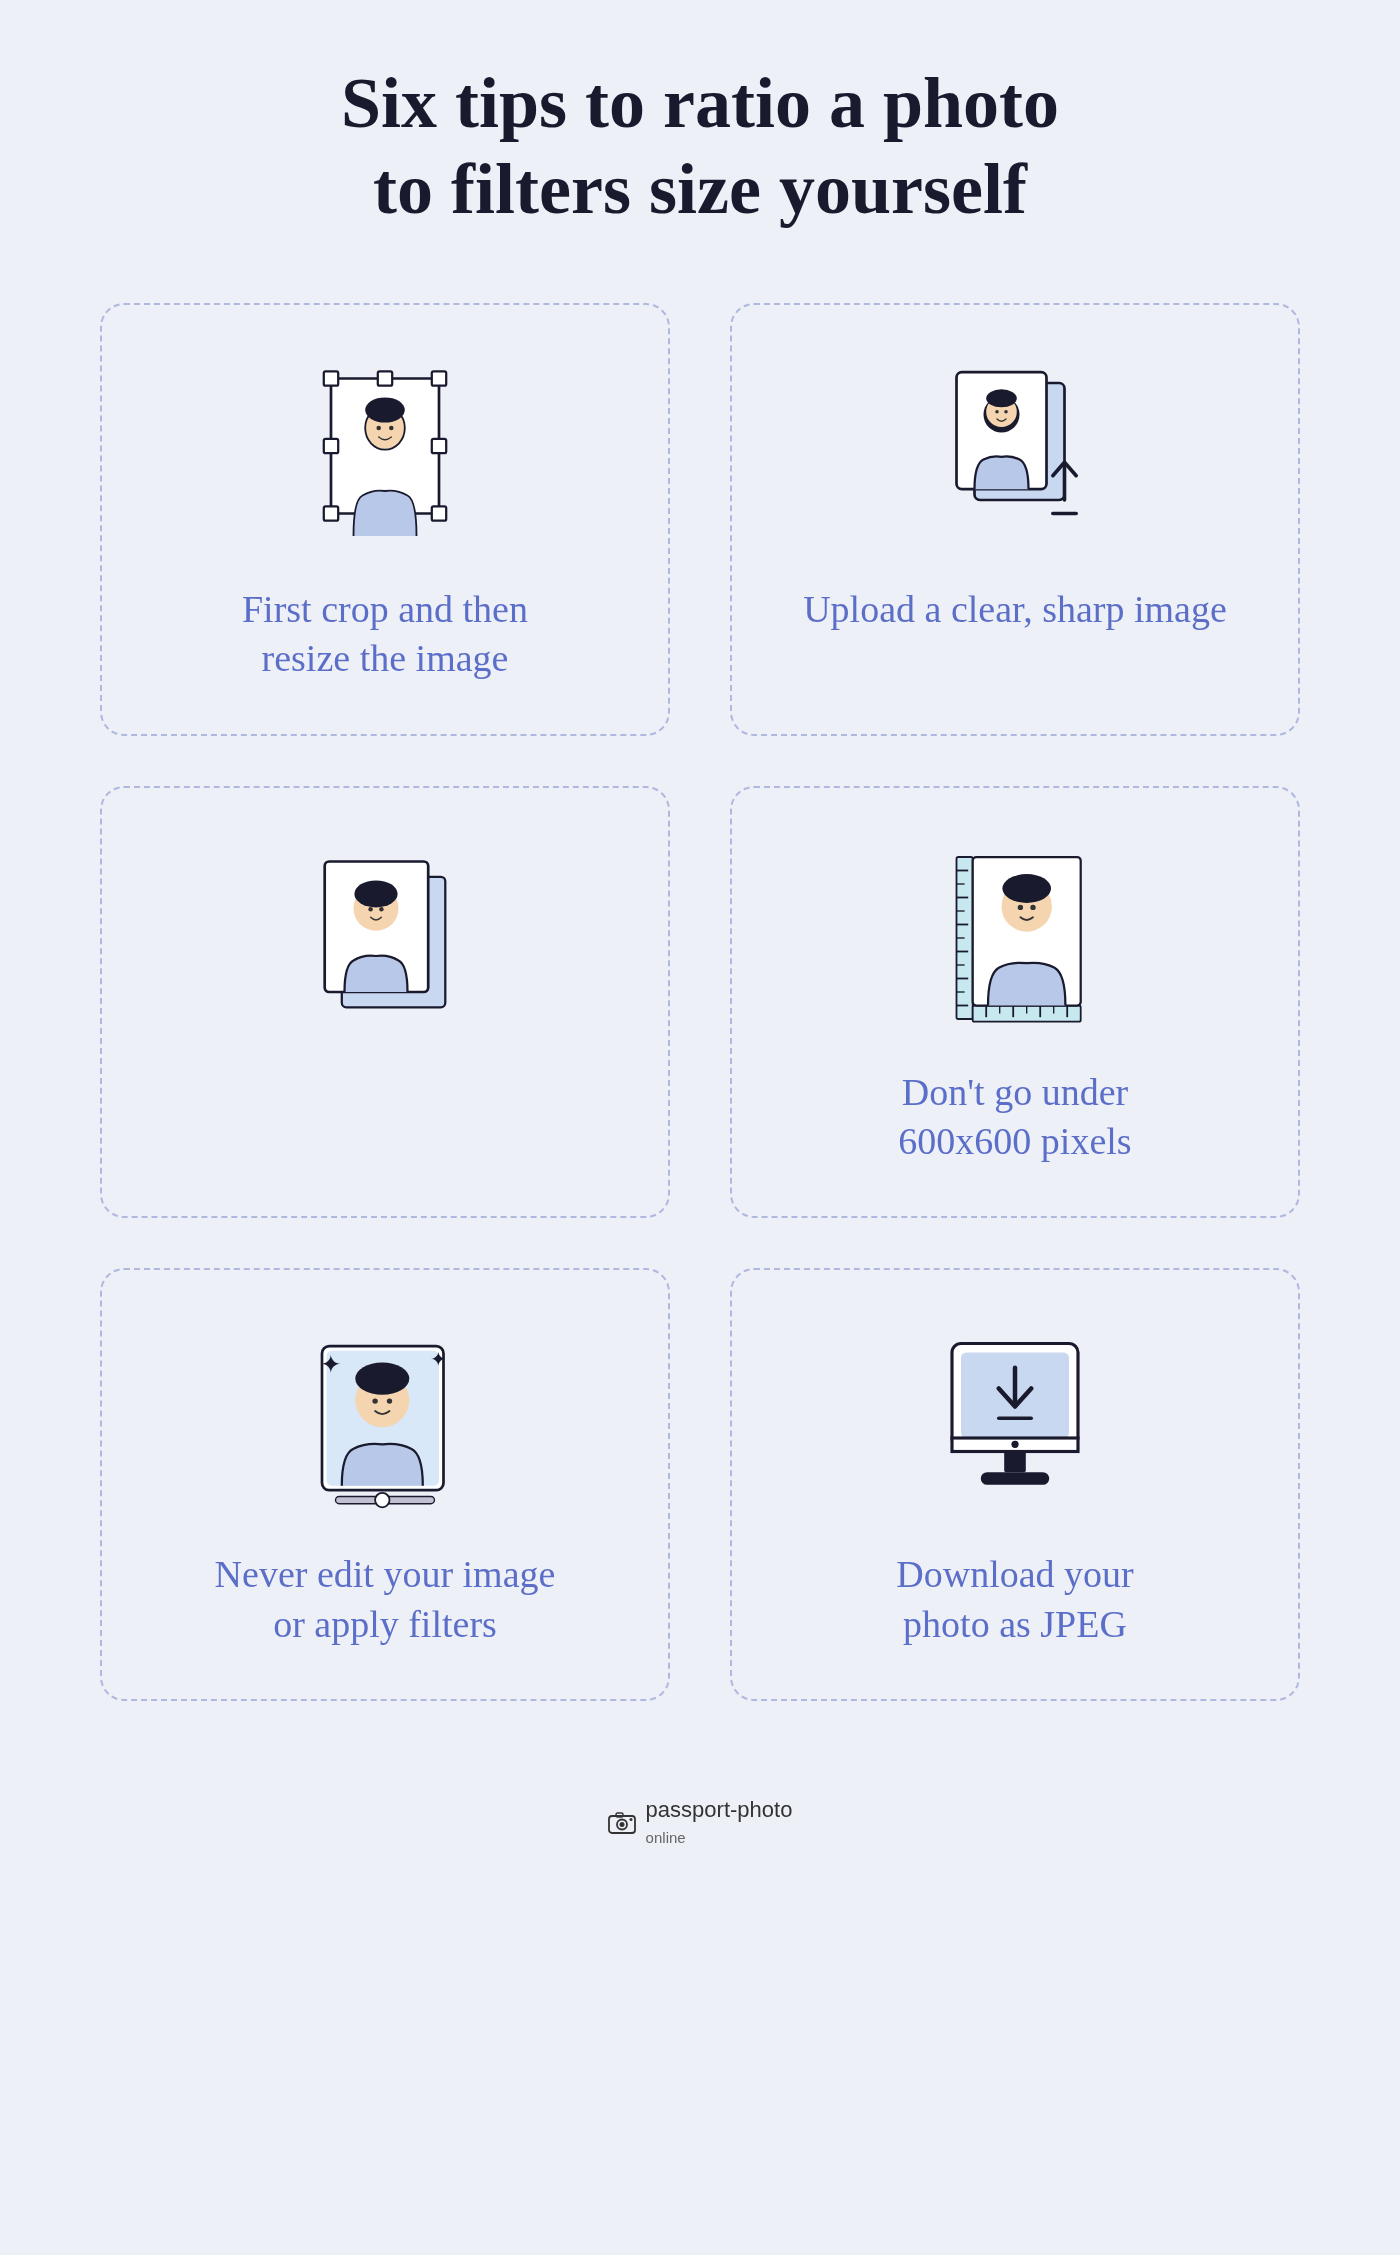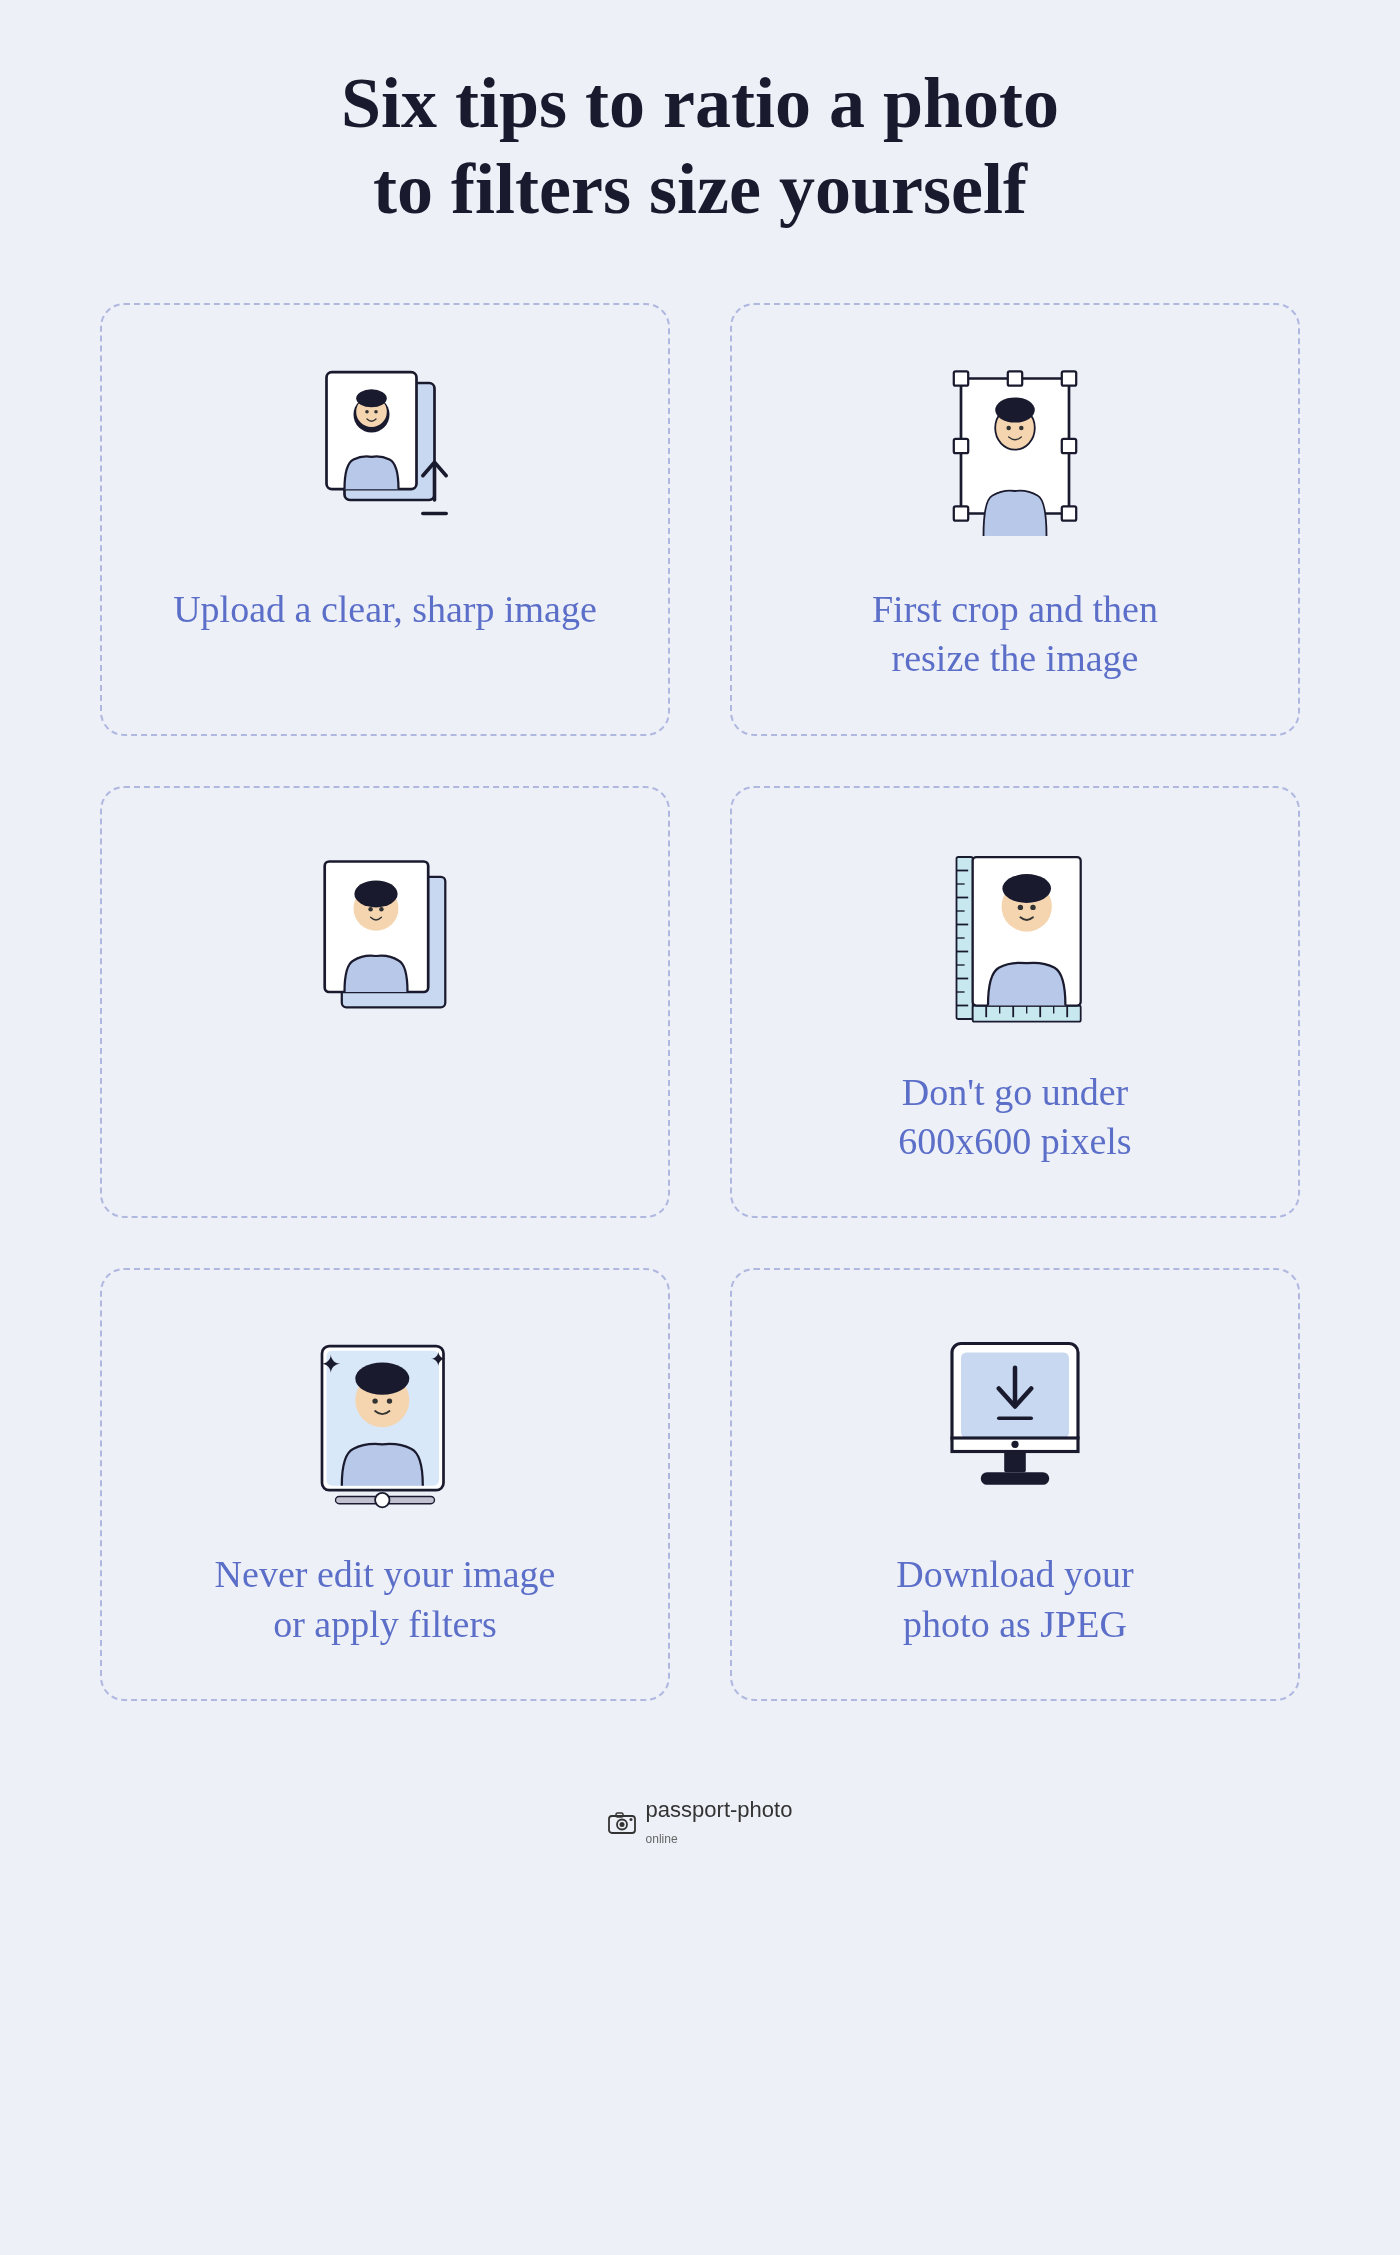--- a/index.html
+++ b/index.html
@@ -101,49 +101,20 @@
   <span>Six tips to ratio a photo</span><br>
   <span>to filters size yourself</span>
 </h1>
 
 <div class="grid">
 
   <div class="card">
     <div class="card-icon-area">
       <svg viewBox="0 0 200 220" class="icon-svg" xmlns="http://www.w3.org/2000/svg">
 
-        <rect x="55" y="30" width="100" height="130" rx="6" fill="#c8d8f0" stroke="#1a1a2e" stroke-width="3"></rect>
-
-        <rect x="35" y="18" width="100" height="130" rx="6" fill="white" stroke="#1a1a2e" stroke-width="3"></rect>
-
-        <circle cx="85" cy="65" r="20" fill="#1a1a2e"></circle>
-        <circle cx="85" cy="62" r="17" fill="#f5d5b0"></circle>
-
-        <ellipse cx="85" cy="47" rx="17" ry="10" fill="#1a1a2e"></ellipse>
-
-        <circle cx="80" cy="62" r="2" fill="#333"></circle>
-        <circle cx="90" cy="62" r="2" fill="#333"></circle>
-        <path d="M80 70 Q85 75 90 70" stroke="#333" stroke-width="1.5" fill="none" stroke-linecap="round"></path>
-
-        <path d="M55 148 Q55 120 65 115 Q75 110 85 112 Q95 110 105 115 Q115 120 115 148" fill="#b8c8e8" stroke="#1a1a2e" stroke-width="2.5"></path>
-
-        <line x1="155" y1="160" x2="155" y2="120" stroke="#1a1a2e" stroke-width="4" stroke-linecap="round"></line>
-        <polyline points="142,133 155,118 168,133" fill="none" stroke="#1a1a2e" stroke-width="4" stroke-linecap="round" stroke-linejoin="round"></polyline>
-
-        <line x1="142" y1="175" x2="168" y2="175" stroke="#1a1a2e" stroke-width="4" stroke-linecap="round"></line>
-      </svg>
-    </div>
-    <div class="card-label">Upload a clear,
-sharp image</div>
-  </div>
-
-  <div class="card">
-    <div class="card-icon-area">
-      <svg viewBox="0 0 200 220" class="icon-svg" xmlns="http://www.w3.org/2000/svg">
-
         <rect x="40" y="25" width="120" height="150" rx="4" fill="white" stroke="#1a1a2e" stroke-width="3"></rect>
 
         <rect x="32" y="17" width="16" height="16" rx="2" fill="white" stroke="#1a1a2e" stroke-width="2.5"></rect>
         <rect x="152" y="17" width="16" height="16" rx="2" fill="white" stroke="#1a1a2e" stroke-width="2.5"></rect>
         <rect x="32" y="167" width="16" height="16" rx="2" fill="white" stroke="#1a1a2e" stroke-width="2.5"></rect>
         <rect x="152" y="167" width="16" height="16" rx="2" fill="white" stroke="#1a1a2e" stroke-width="2.5"></rect>
 
         <rect x="92" y="17" width="16" height="16" rx="2" fill="white" stroke="#1a1a2e" stroke-width="2.5"></rect>
         <rect x="92" y="167" width="16" height="16" rx="2" fill="white" stroke="#1a1a2e" stroke-width="2.5"></rect>
         <rect x="32" y="92" width="16" height="16" rx="2" fill="white" stroke="#1a1a2e" stroke-width="2.5"></rect>
@@ -155,20 +126,49 @@
 
         <circle cx="93" cy="80" r="2.5" fill="#333"></circle>
         <circle cx="107" cy="80" r="2.5" fill="#333"></circle>
 
         <path d="M93 90 Q100 96 107 90" stroke="#333" stroke-width="1.5" fill="none" stroke-linecap="round"></path>
 
         <path d="M65 200 Q65 160 75 155 Q87 148 100 150 Q113 148 125 155 Q135 160 135 200" fill="#b8c8e8" stroke="#1a1a2e" stroke-width="2"></path>
       </svg>
     </div>
     <div class="card-label">First crop and then<br>resize the image</div>
+  </div>
+
+  <div class="card">
+    <div class="card-icon-area">
+      <svg viewBox="0 0 200 220" class="icon-svg" xmlns="http://www.w3.org/2000/svg">
+
+        <rect x="55" y="30" width="100" height="130" rx="6" fill="#c8d8f0" stroke="#1a1a2e" stroke-width="3"></rect>
+
+        <rect x="35" y="18" width="100" height="130" rx="6" fill="white" stroke="#1a1a2e" stroke-width="3"></rect>
+
+        <circle cx="85" cy="65" r="20" fill="#1a1a2e"></circle>
+        <circle cx="85" cy="62" r="17" fill="#f5d5b0"></circle>
+
+        <ellipse cx="85" cy="47" rx="17" ry="10" fill="#1a1a2e"></ellipse>
+
+        <circle cx="80" cy="62" r="2" fill="#333"></circle>
+        <circle cx="90" cy="62" r="2" fill="#333"></circle>
+        <path d="M80 70 Q85 75 90 70" stroke="#333" stroke-width="1.5" fill="none" stroke-linecap="round"></path>
+
+        <path d="M55 148 Q55 120 65 115 Q75 110 85 112 Q95 110 105 115 Q115 120 115 148" fill="#b8c8e8" stroke="#1a1a2e" stroke-width="2.5"></path>
+
+        <line x1="155" y1="160" x2="155" y2="120" stroke="#1a1a2e" stroke-width="4" stroke-linecap="round"></line>
+        <polyline points="142,133 155,118 168,133" fill="none" stroke="#1a1a2e" stroke-width="4" stroke-linecap="round" stroke-linejoin="round"></polyline>
+
+        <line x1="142" y1="175" x2="168" y2="175" stroke="#1a1a2e" stroke-width="4" stroke-linecap="round"></line>
+      </svg>
+    </div>
+    <div class="card-label">Upload a clear,
+sharp image</div>
   </div>
 
   <div class="card">
     <div class="card-icon-area">
       <svg viewBox="0 0 200 220" class="icon-svg" xmlns="http://www.w3.org/2000/svg">
 
         <rect x="52" y="42" width="115" height="145" rx="5" fill="#c8d8f0" stroke="#1a1a2e" stroke-width="2.5"></rect>
 
         <rect x="33" y="25" width="115" height="145" rx="5" fill="white" stroke="#1a1a2e" stroke-width="3"></rect>
 
@@ -279,15 +279,15 @@
 
 <div class="footer">
   <div class="footer-logo">
     <svg class="footer-camera" viewBox="0 0 28 22" xmlns="http://www.w3.org/2000/svg">
       <rect x="1" y="4" width="26" height="17" rx="3" fill="none" stroke="#333" stroke-width="1.8"></rect>
       <circle cx="14" cy="12.5" r="5" fill="none" stroke="#333" stroke-width="1.8"></circle>
       <circle cx="14" cy="12.5" r="2.5" fill="#333"></circle>
       <rect x="8" y="1" width="7" height="4" rx="1.5" fill="none" stroke="#333" stroke-width="1.5"></rect>
       <circle cx="23" cy="7.5" r="1.5" fill="#333"></circle>
     </svg>
-    <span class="footer-text">passport-photo<br><span style="font-size:12px;color:#666;">online</span></span>
+    <span class="footer-text">passport-photo<br><span style="font-size:15px;color:#666;">online</span></span>
   </div>
 </div>
 
 </body></html>

